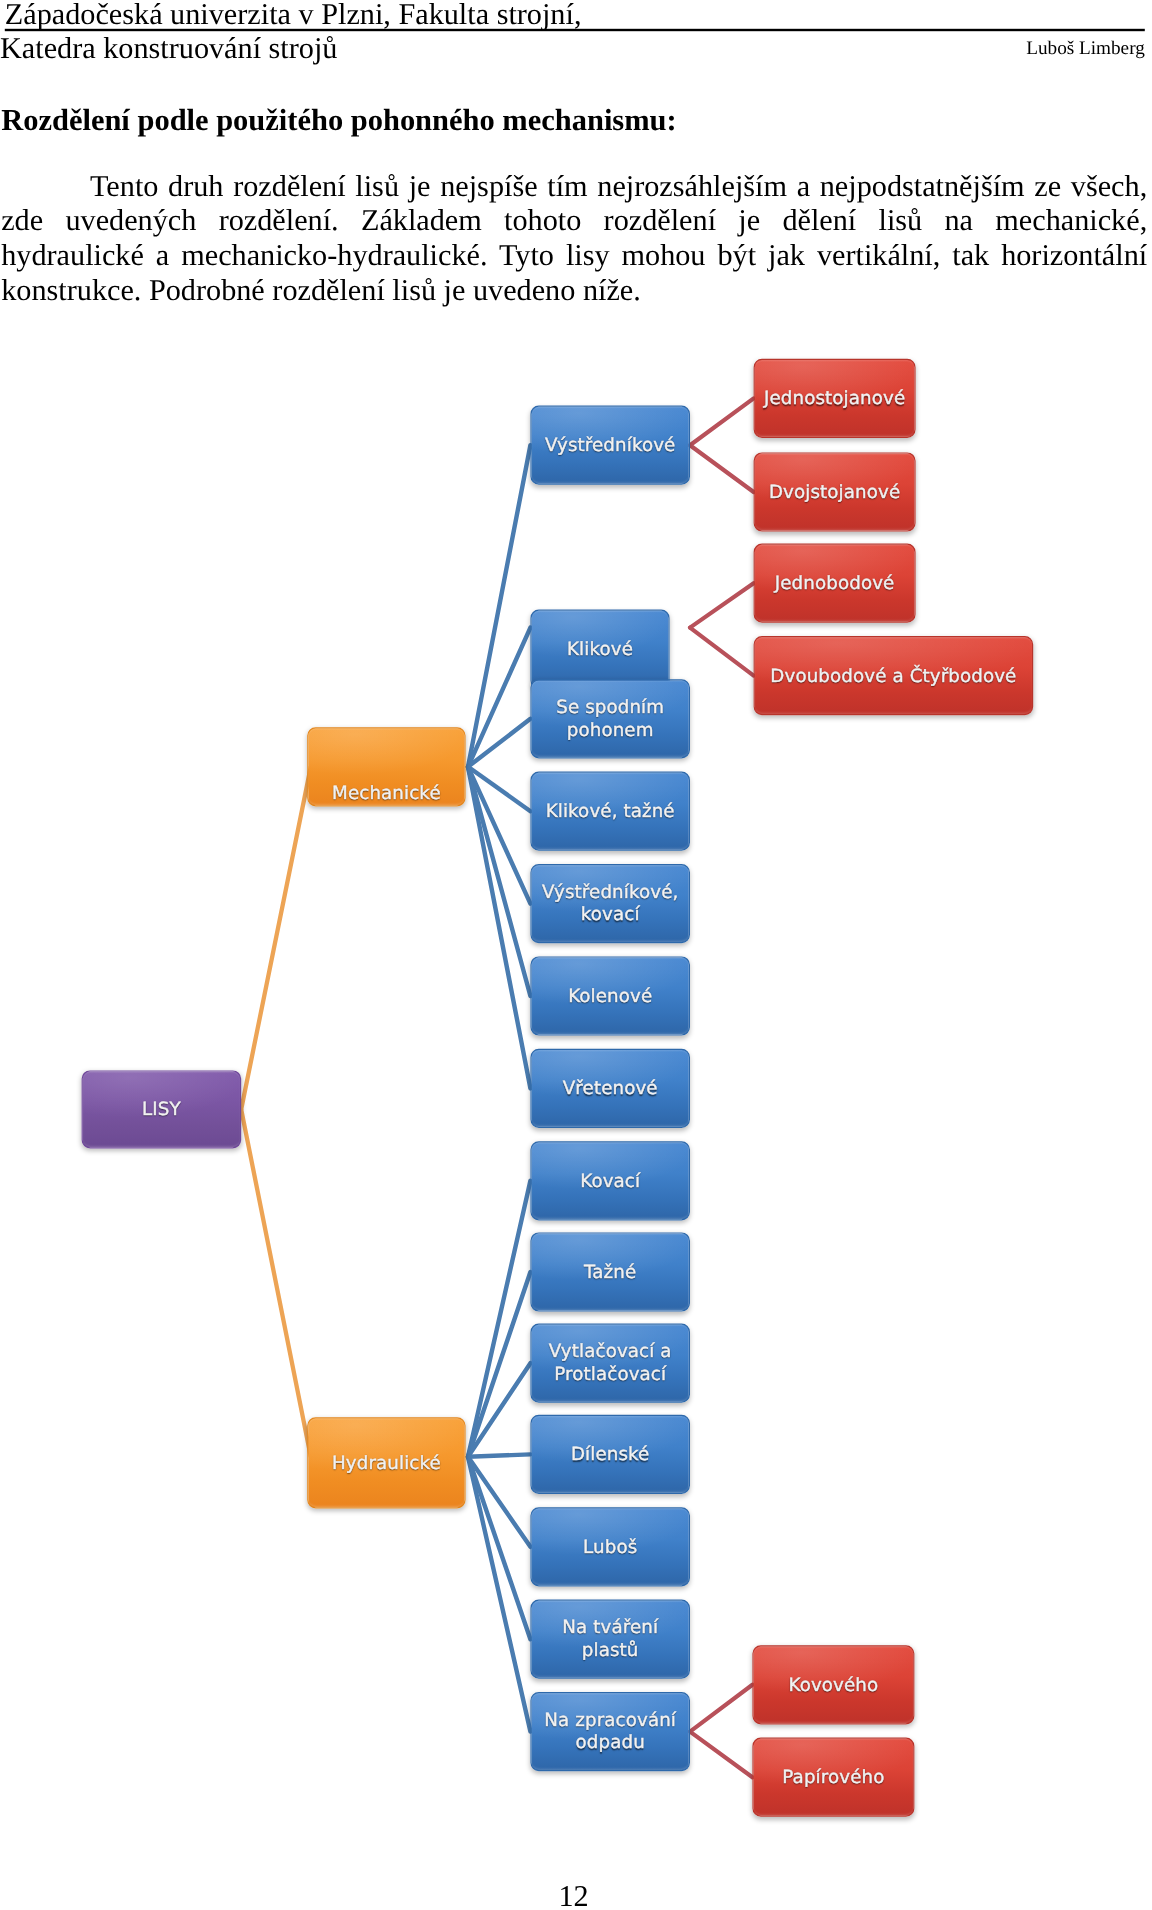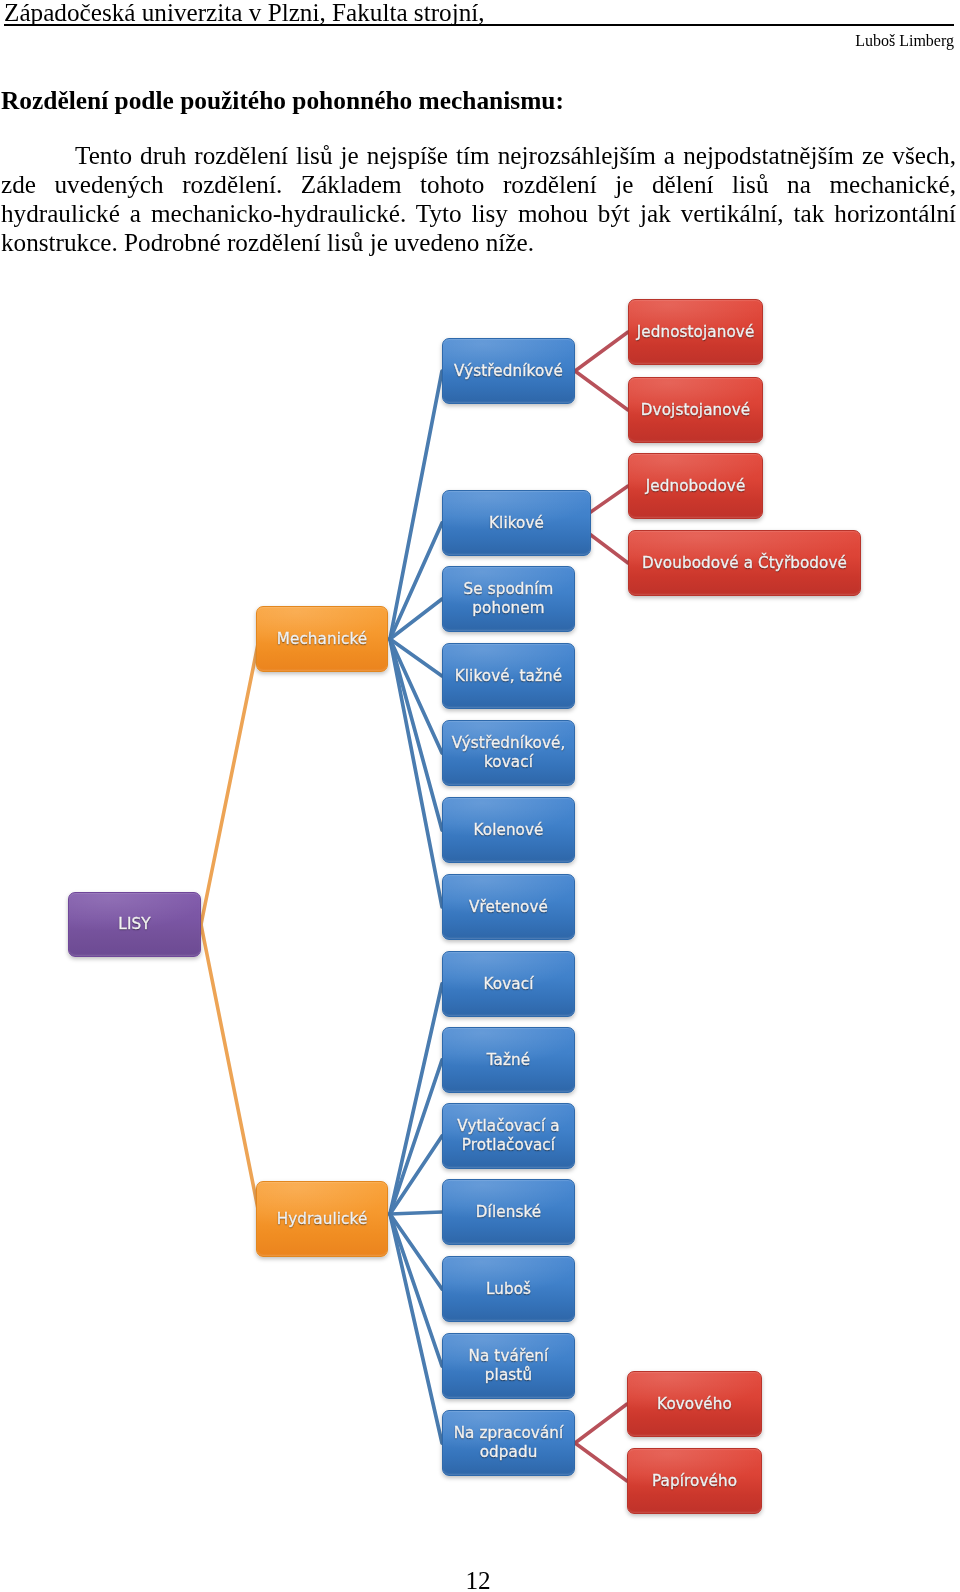--- a/index.html
+++ b/index.html
@@ -67,20 +67,21 @@
 <body>
 
 <div class="page">
 
   <div class="hdr">
     <div class="hdr-row1">
       <span class="hdr-l1">Západočeská univerzita v Plzni, Fakulta strojní,</span>
     </div>
     <div class="hdr-rule"></div>
     <div class="hdr-row2">
+      <span class="hdr-l2">Katedra konstruování strojů</span>
       <span class="hdr-r2">Luboš Limberg</span>
     </div>
   </div>
 
   <div class="heading">Rozdělení podle použitého pohonného mechanismu:</div>
   <div class="para">Tento druh rozdělení lisů je nejspíše tím nejrozsáhlejším a nejpodstatnějším ze všech, zde uvedených rozdělení. Základem tohoto rozdělení je dělení lisů na mechanické, hydraulické a mechanicko-hydraulické. Tyto lisy mohou být jak vertikální, tak horizontální konstrukce. Podrobné rozdělení lisů je uvedeno níže.</div>
 
   <div class="diagram">
     <svg class="svgwrap" id="connectors" viewBox="0 0 960 1592">
         <line x1="201" y1="924.5" x2="259" y2="639" stroke="#eda455" stroke-width="3.6" stroke-linecap="round"></line>
@@ -103,30 +104,30 @@
         <line x1="575" y1="371" x2="628" y2="410" stroke="#b8515a" stroke-width="3.5" stroke-linecap="round"></line>
         <line x1="575" y1="523" x2="628" y2="486" stroke="#b8515a" stroke-width="3.5" stroke-linecap="round"></line>
         <line x1="575" y1="523" x2="628" y2="563" stroke="#b8515a" stroke-width="3.5" stroke-linecap="round"></line>
         <line x1="575" y1="1443" x2="627" y2="1404" stroke="#b8515a" stroke-width="3.5" stroke-linecap="round"></line>
         <line x1="575" y1="1443" x2="627" y2="1481" stroke="#b8515a" stroke-width="3.5" stroke-linecap="round"></line>
       </svg>
     <div id="nodes">
         <div class="node n-purple" style="left: 68px; top: 892px; width: 133px; height: 65px;">
           <span>LISY</span>
         </div>
-        <div class="node n-orange" style="left: 256px; top: 606px; width: 132px; height: 66px;">
+        <div class="node n-orange" style="left: 256px; top: 606px; width: 132px; height: 66px; align-items: flex-end;">
           <span>Mechanické</span>
         </div>
         <div class="node n-orange" style="left: 256px; top: 1181px; width: 132px; height: 76px;">
           <span>Hydraulické</span>
         </div>
         <div class="node n-blue" style="left: 442px; top: 338px; width: 133px; height: 66px;">
           <span>Výstředníkové</span>
         </div>
-        <div class="node n-blue" style="left: 442px; top: 490px; width: 149px; height: 66px;">
+        <div class="node n-blue" style="left: 442px; top: 508px; width: 116px; height: 66px;">
           <span>Klikové</span>
         </div>
         <div class="node n-blue" style="left: 442px; top: 566px; width: 133px; height: 66px; align-items: center;">
           <span>Se spodním pohonem</span>
         </div>
         <div class="node n-blue" style="left: 442px; top: 643px; width: 133px; height: 66px;">
           <span>Klikové, tažné</span>
         </div>
         <div class="node n-blue" style="left: 442px; top: 720px; width: 133px; height: 66px;">
           <span>Výstředníkové, kovací</span>

